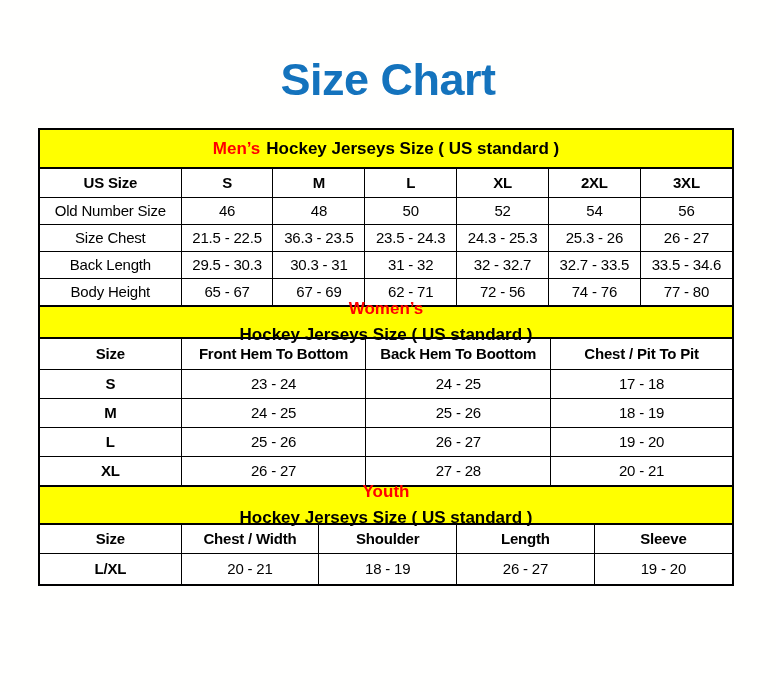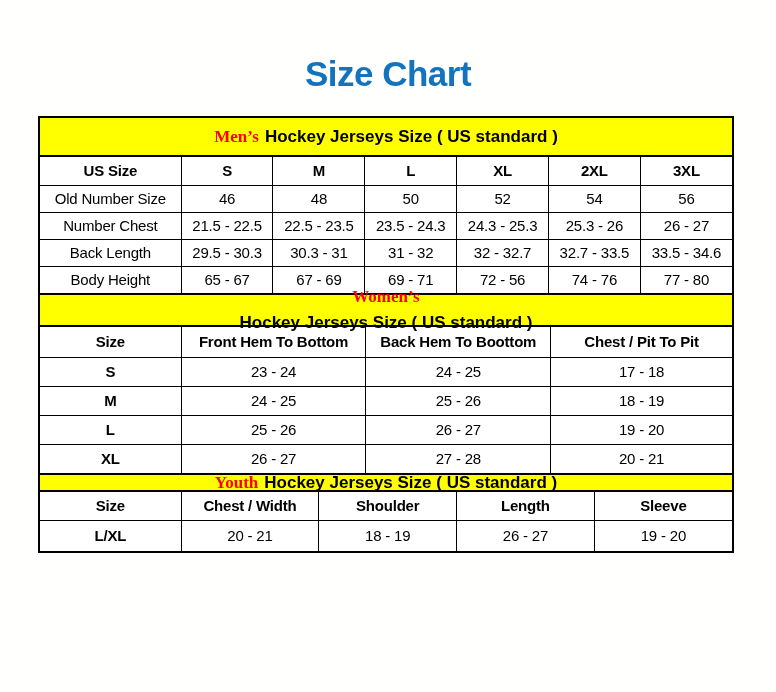--- a/index.html
+++ b/index.html
@@ -5,21 +5,21 @@
   * { box-sizing: border-box; margin: 0; padding: 0; }
   html, body { width: 776px; height: 692px; overflow: hidden; }
   body {
     background: #fffffe;
     color: #000;
     font-family: "Liberation Sans", sans-serif;
   }
   .title {
     margin-top: 54px;
     text-align: center;
-    font-size: 35px;
+    font-size: 45px;
     font-weight: bold;
     letter-spacing: -0.5px;
     color: #1473bd;
   }
   .chart {
     width: 696px;
     margin: 22px 0 0 38px;
     border: 2px solid #000;
     background: #fff;
   }
@@ -28,24 +28,24 @@
     align-items: center;
     justify-content: center;
     gap: 6px;
     background: #ffff00;
     border-top: 2px solid #000;
     border-bottom: 2px solid #000;
     font-size: 17px;
     font-weight: bold;
   }
   .band:first-child { border-top: none; }
-  .band-highlight { color: #ff0000; font-family: Liberation Serif, serif; }
+  .band-highlight { color: #ff0000; }
   .band-mens   { height: 39px; }
   .band-womens { height: 34px; flex-direction: column; }
-  .band-youth  { height: 19px; }
+  .band-youth  { height: 40px; flex-direction: column; }
   table {
     width: 100%;
     border-collapse: collapse;
     table-layout: fixed;
     border: 1px hidden #000;
   }
   th, td {
     border: 1px solid #000;
     text-align: center;
     vertical-align: middle;
@@ -104,42 +104,42 @@
     <tr>
       <td>Old Number Size</td>
       <td>46</td>
       <td>48</td>
       <td>50</td>
       <td>52</td>
       <td>54</td>
       <td>56</td>
     </tr>
     <tr>
-      <td>Number Chest</td>
+      <td>Size Chest</td>
       <td>21.5 - 22.5</td>
-      <td>22.5 - 23.5</td>
+      <td>36.3 - 23.5</td>
       <td>23.5 - 24.3</td>
       <td>24.3 - 25.3</td>
       <td>25.3 - 26</td>
       <td>26 - 27</td>
     </tr>
     <tr>
       <td>Back Length</td>
       <td>29.5 - 30.3</td>
       <td>30.3 - 31</td>
       <td>31 - 32</td>
       <td>32 - 32.7</td>
       <td>32.7 - 33.5</td>
       <td>33.5 - 34.6</td>
     </tr>
     <tr>
       <td>Body Height</td>
       <td>65 - 67</td>
       <td>67 - 69</td>
-      <td>69 - 71</td>
+      <td>62 - 71</td>
       <td>72 - 56</td>
       <td>74 - 76</td>
       <td>77 - 80</td>
     </tr>
   </tbody>
     </table>
 
   <div class="band band-womens">
     <span class="band-highlight">Women’s</span>
     <span>Hockey Jerseys Size ( US standard )</span>

